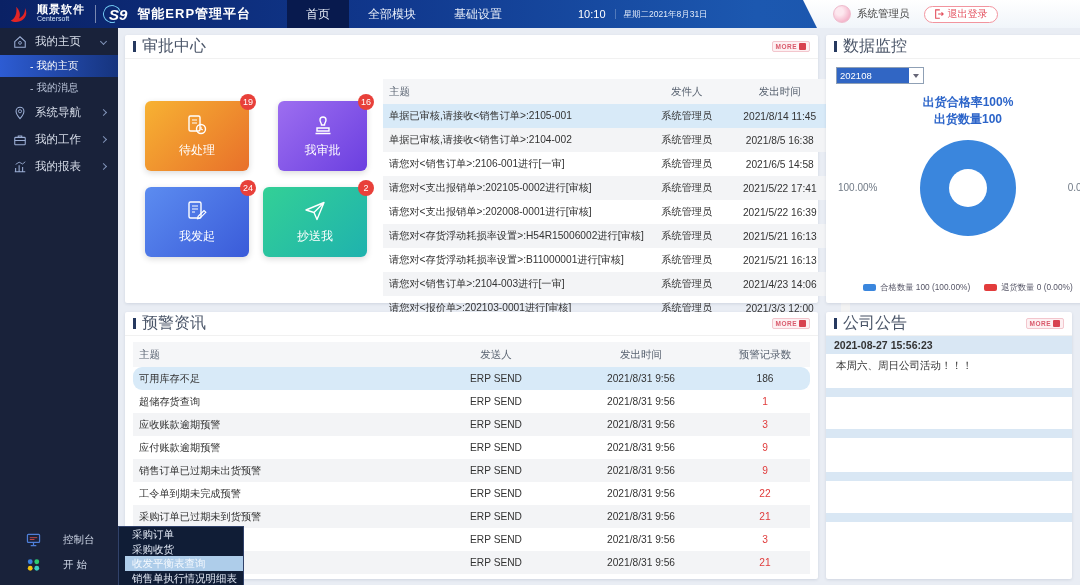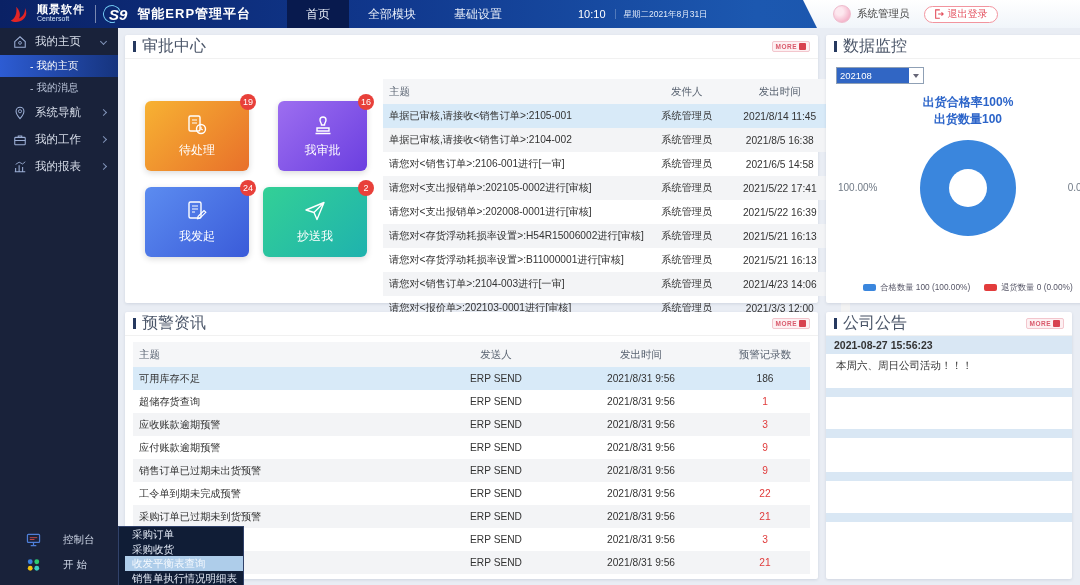--- a/index.html
+++ b/index.html
@@ -134,21 +134,21 @@
   .leg-item { display:flex; align-items:center; gap:4px; }
   .sq { width:13px; height:7px; border-radius:2px; }
   .sq-blue { background:#3a86dd; } .sq-red { background:#e23c3c; }
   
   .al-table { padding:6px 8px 0 8px; }
   .al-head { display:flex; height:25px; align-items:center; background:#f5f6f8;
     color:#5a6472; font-size:10.5px; padding:0 6px; }
   .al-row { display:flex; height:23px; align-items:center; font-size:10.2px;
     color:#333; padding:0 6px; cursor:pointer; }
   .al-row.alt { background:#f3f4f6; }
-  .al-row.sel { background:#d8eaf8; }
+  .al-row.sel { background:#d8eaf8;border-radius:9px; }
   .a-subj { flex:1; overflow:hidden; white-space:nowrap; }
   .a-sender { width:120px; text-align:center; flex:0 0 auto; }
   .a-time { width:170px; text-align:center; flex:0 0 auto; }
   .a-count { width:78px; text-align:center; flex:0 0 auto; }
   .red { color:#e03b3b; }
   
   .n-head { background:#d9e7f4; font-size:10.5px; font-weight:bold; color:#333;
     padding:3px 8px; }
   .n-head.empty { height:9px; padding:0; }
   .n-body { font-size:10.5px; color:#333; padding:5px 10px 10px; }

